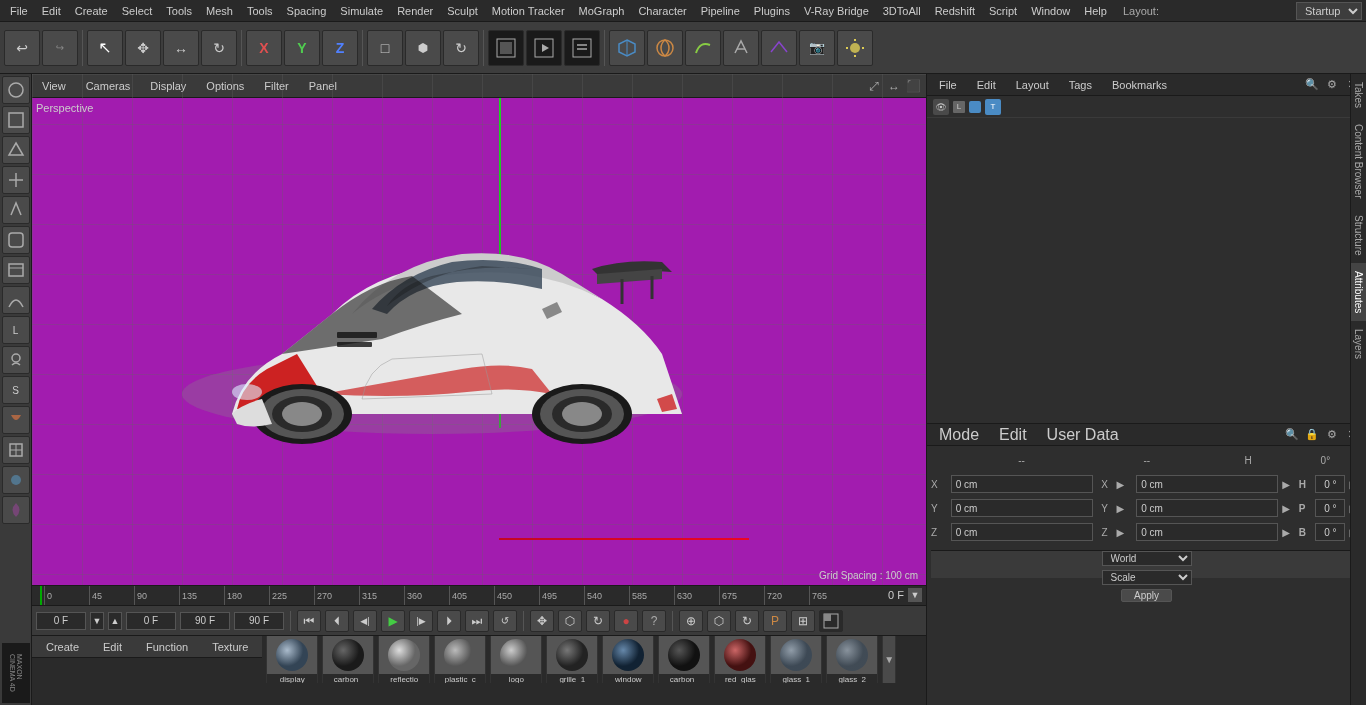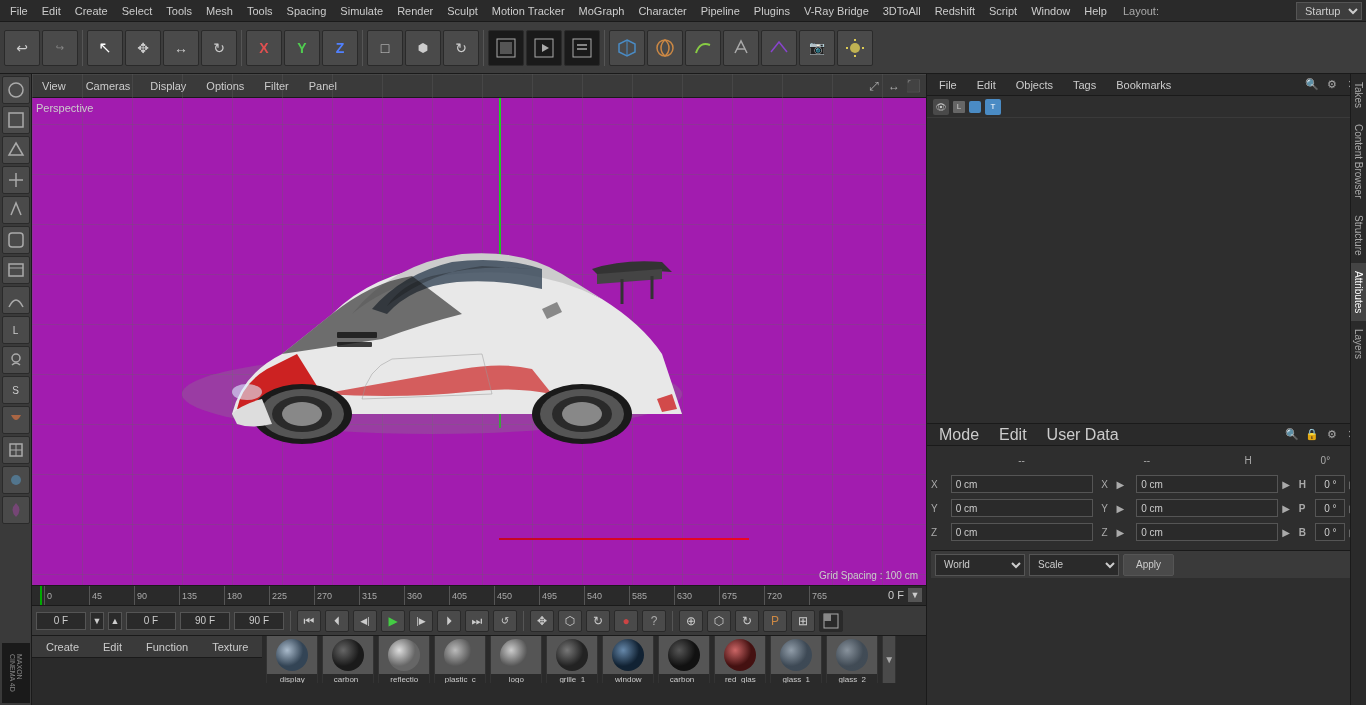--- a/index.html
+++ b/index.html
@@ -384,20 +384,21 @@
 
     
     #world-bar {
       height: 28px;
       background: #3a3a3a;
       display: flex;
       align-items: center;
       padding: 0 4px;
       gap: 4px;
       border-top: 1px solid #1a1a1a;
+      flex-direction: column;
     }
     .world-select {
       height: 22px;
       background: #2a2a2a;
       border: 1px solid #555;
       color: #ccc;
       font-size: 10px;
       padding: 0 4px;
       width: 90px;
     }
@@ -964,21 +965,21 @@
       </div>
     </div>
   </div>
 
   <div id="right-panel">
 
     <div id="object-manager">
       <div id="obj-header">
         <div class="obj-menu">File</div>
         <div class="obj-menu">Edit</div>
-        <div class="obj-menu">Objects</div>
+        <div class="obj-menu">Layout</div>
         <div class="obj-menu">Tags</div>
         <div class="obj-menu">Bookmarks</div>
         <div class="obj-icons">
           <div class="obj-icon">🔍</div>
           <div class="obj-icon">⚙</div>
           <div class="obj-icon">✕</div>
         </div>
       </div>
       <div id="object-tree">
         <div class="obj-row">

